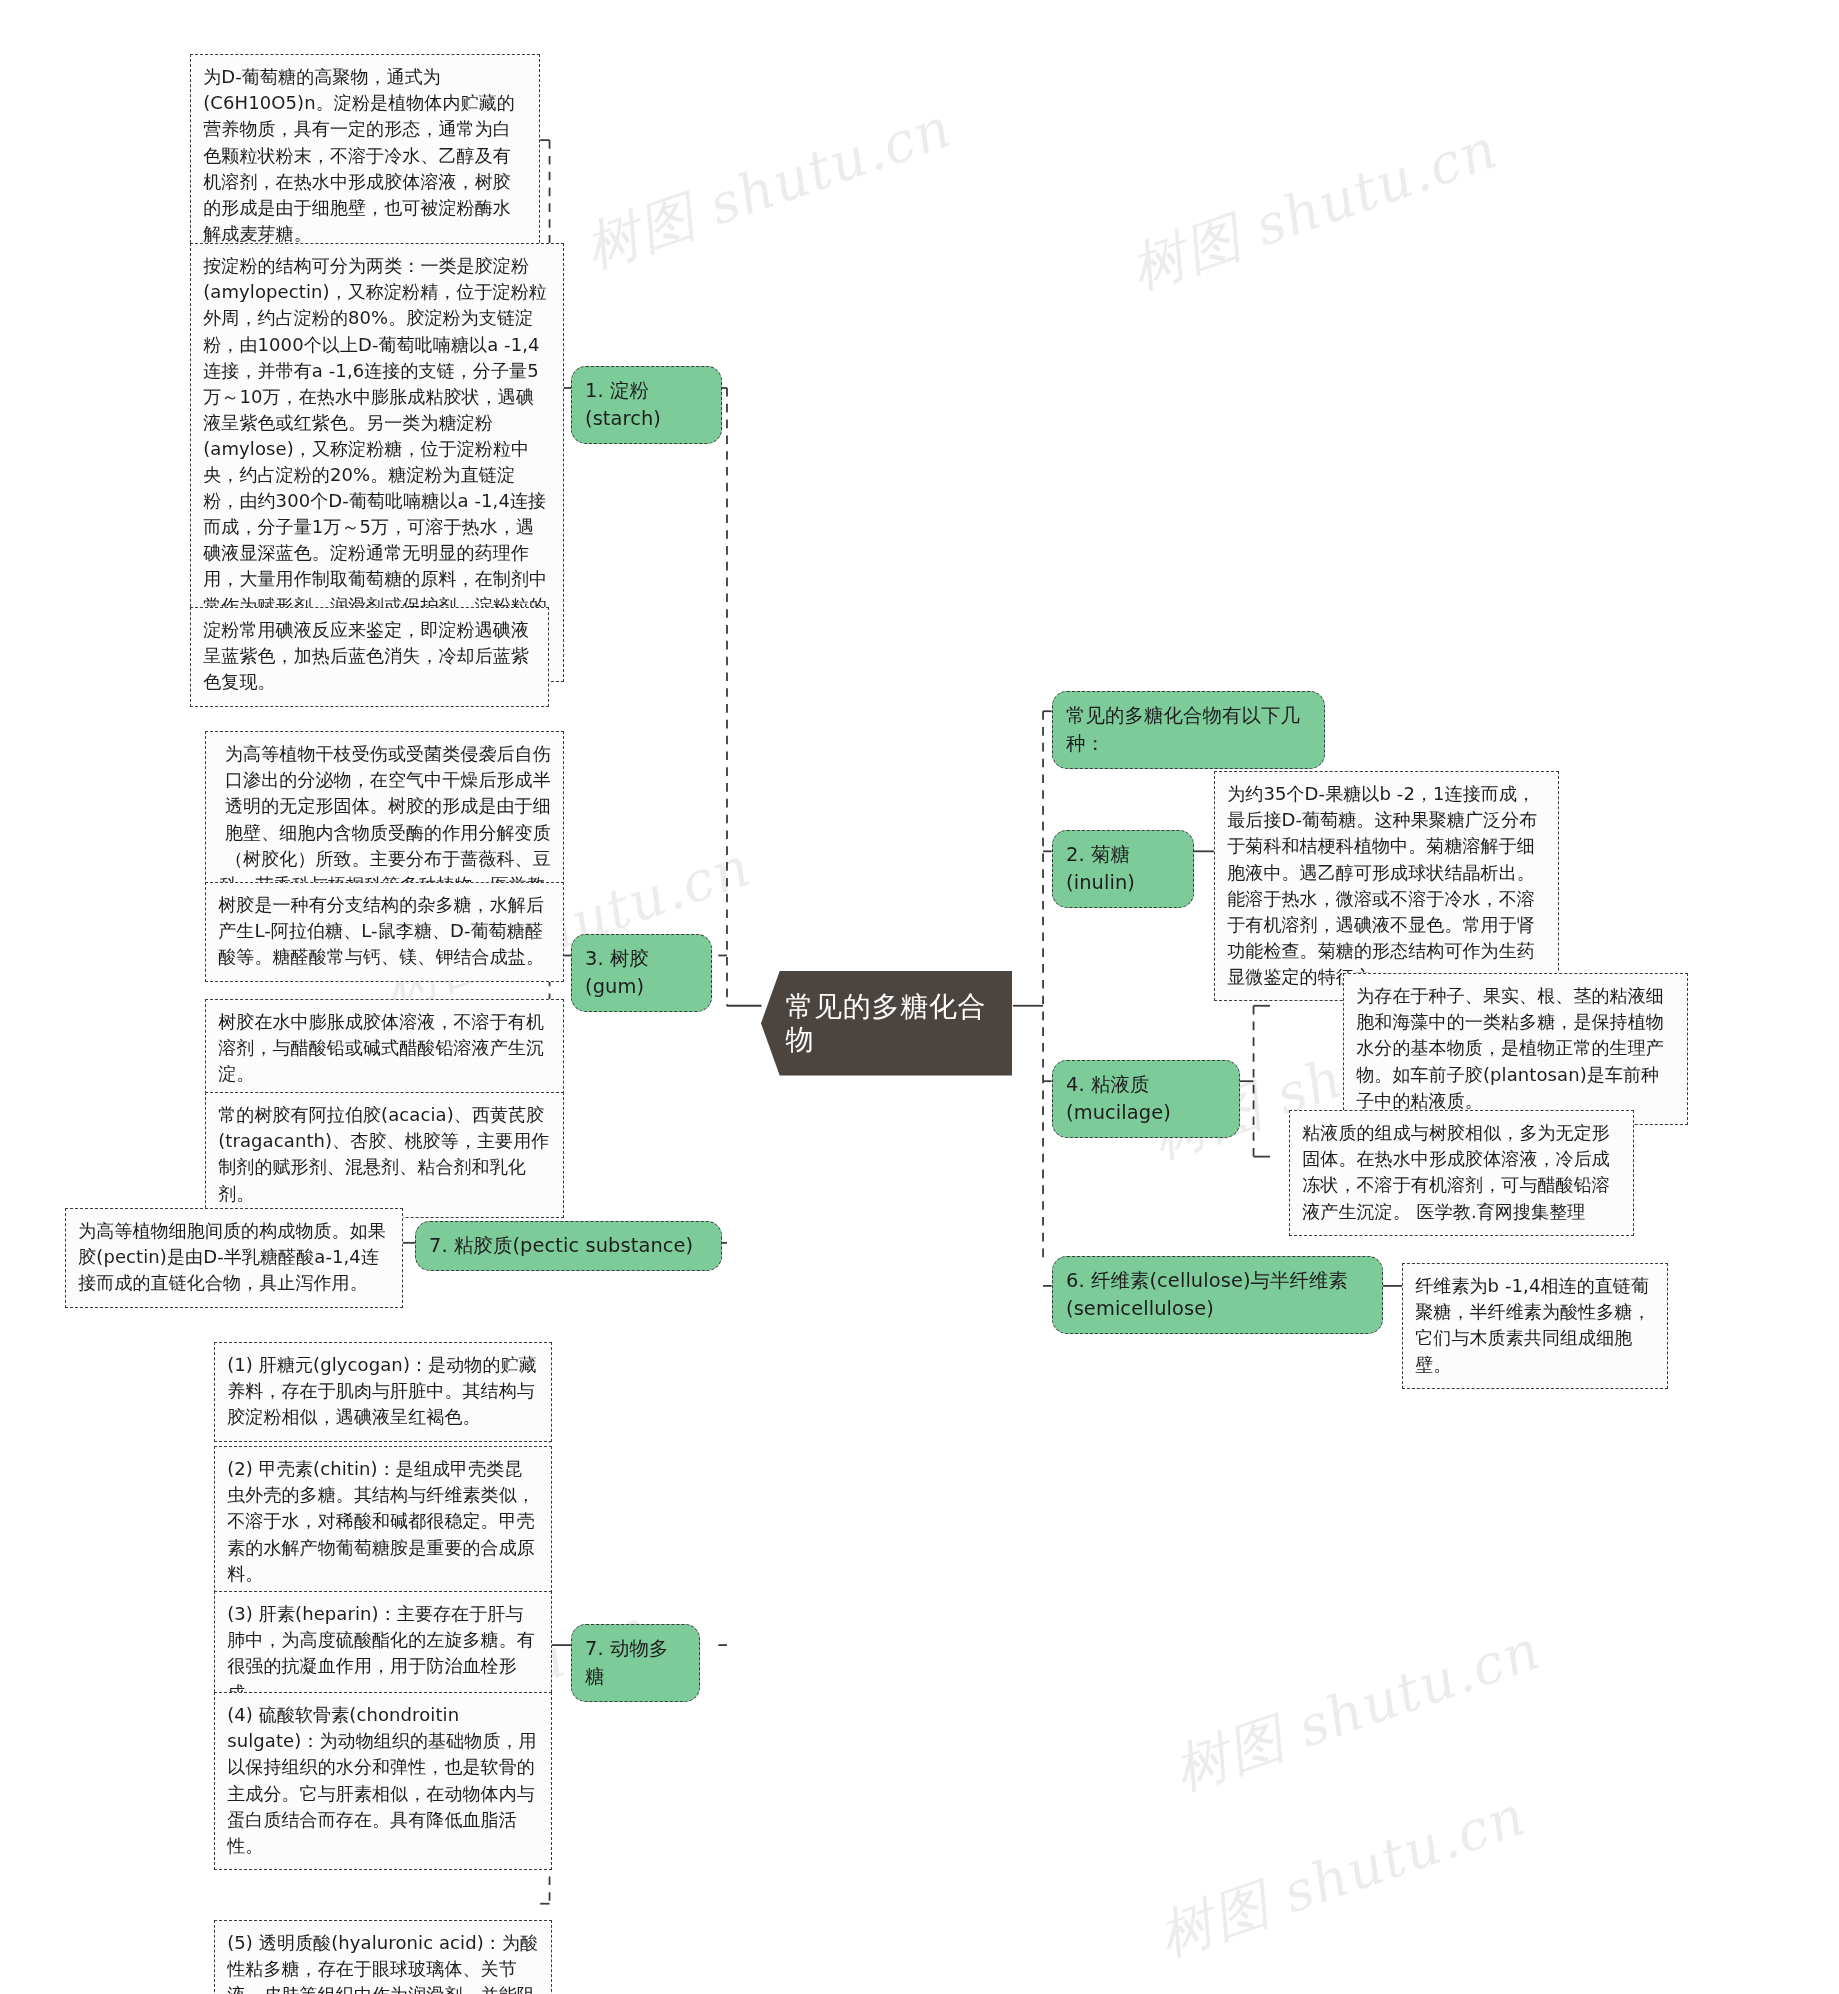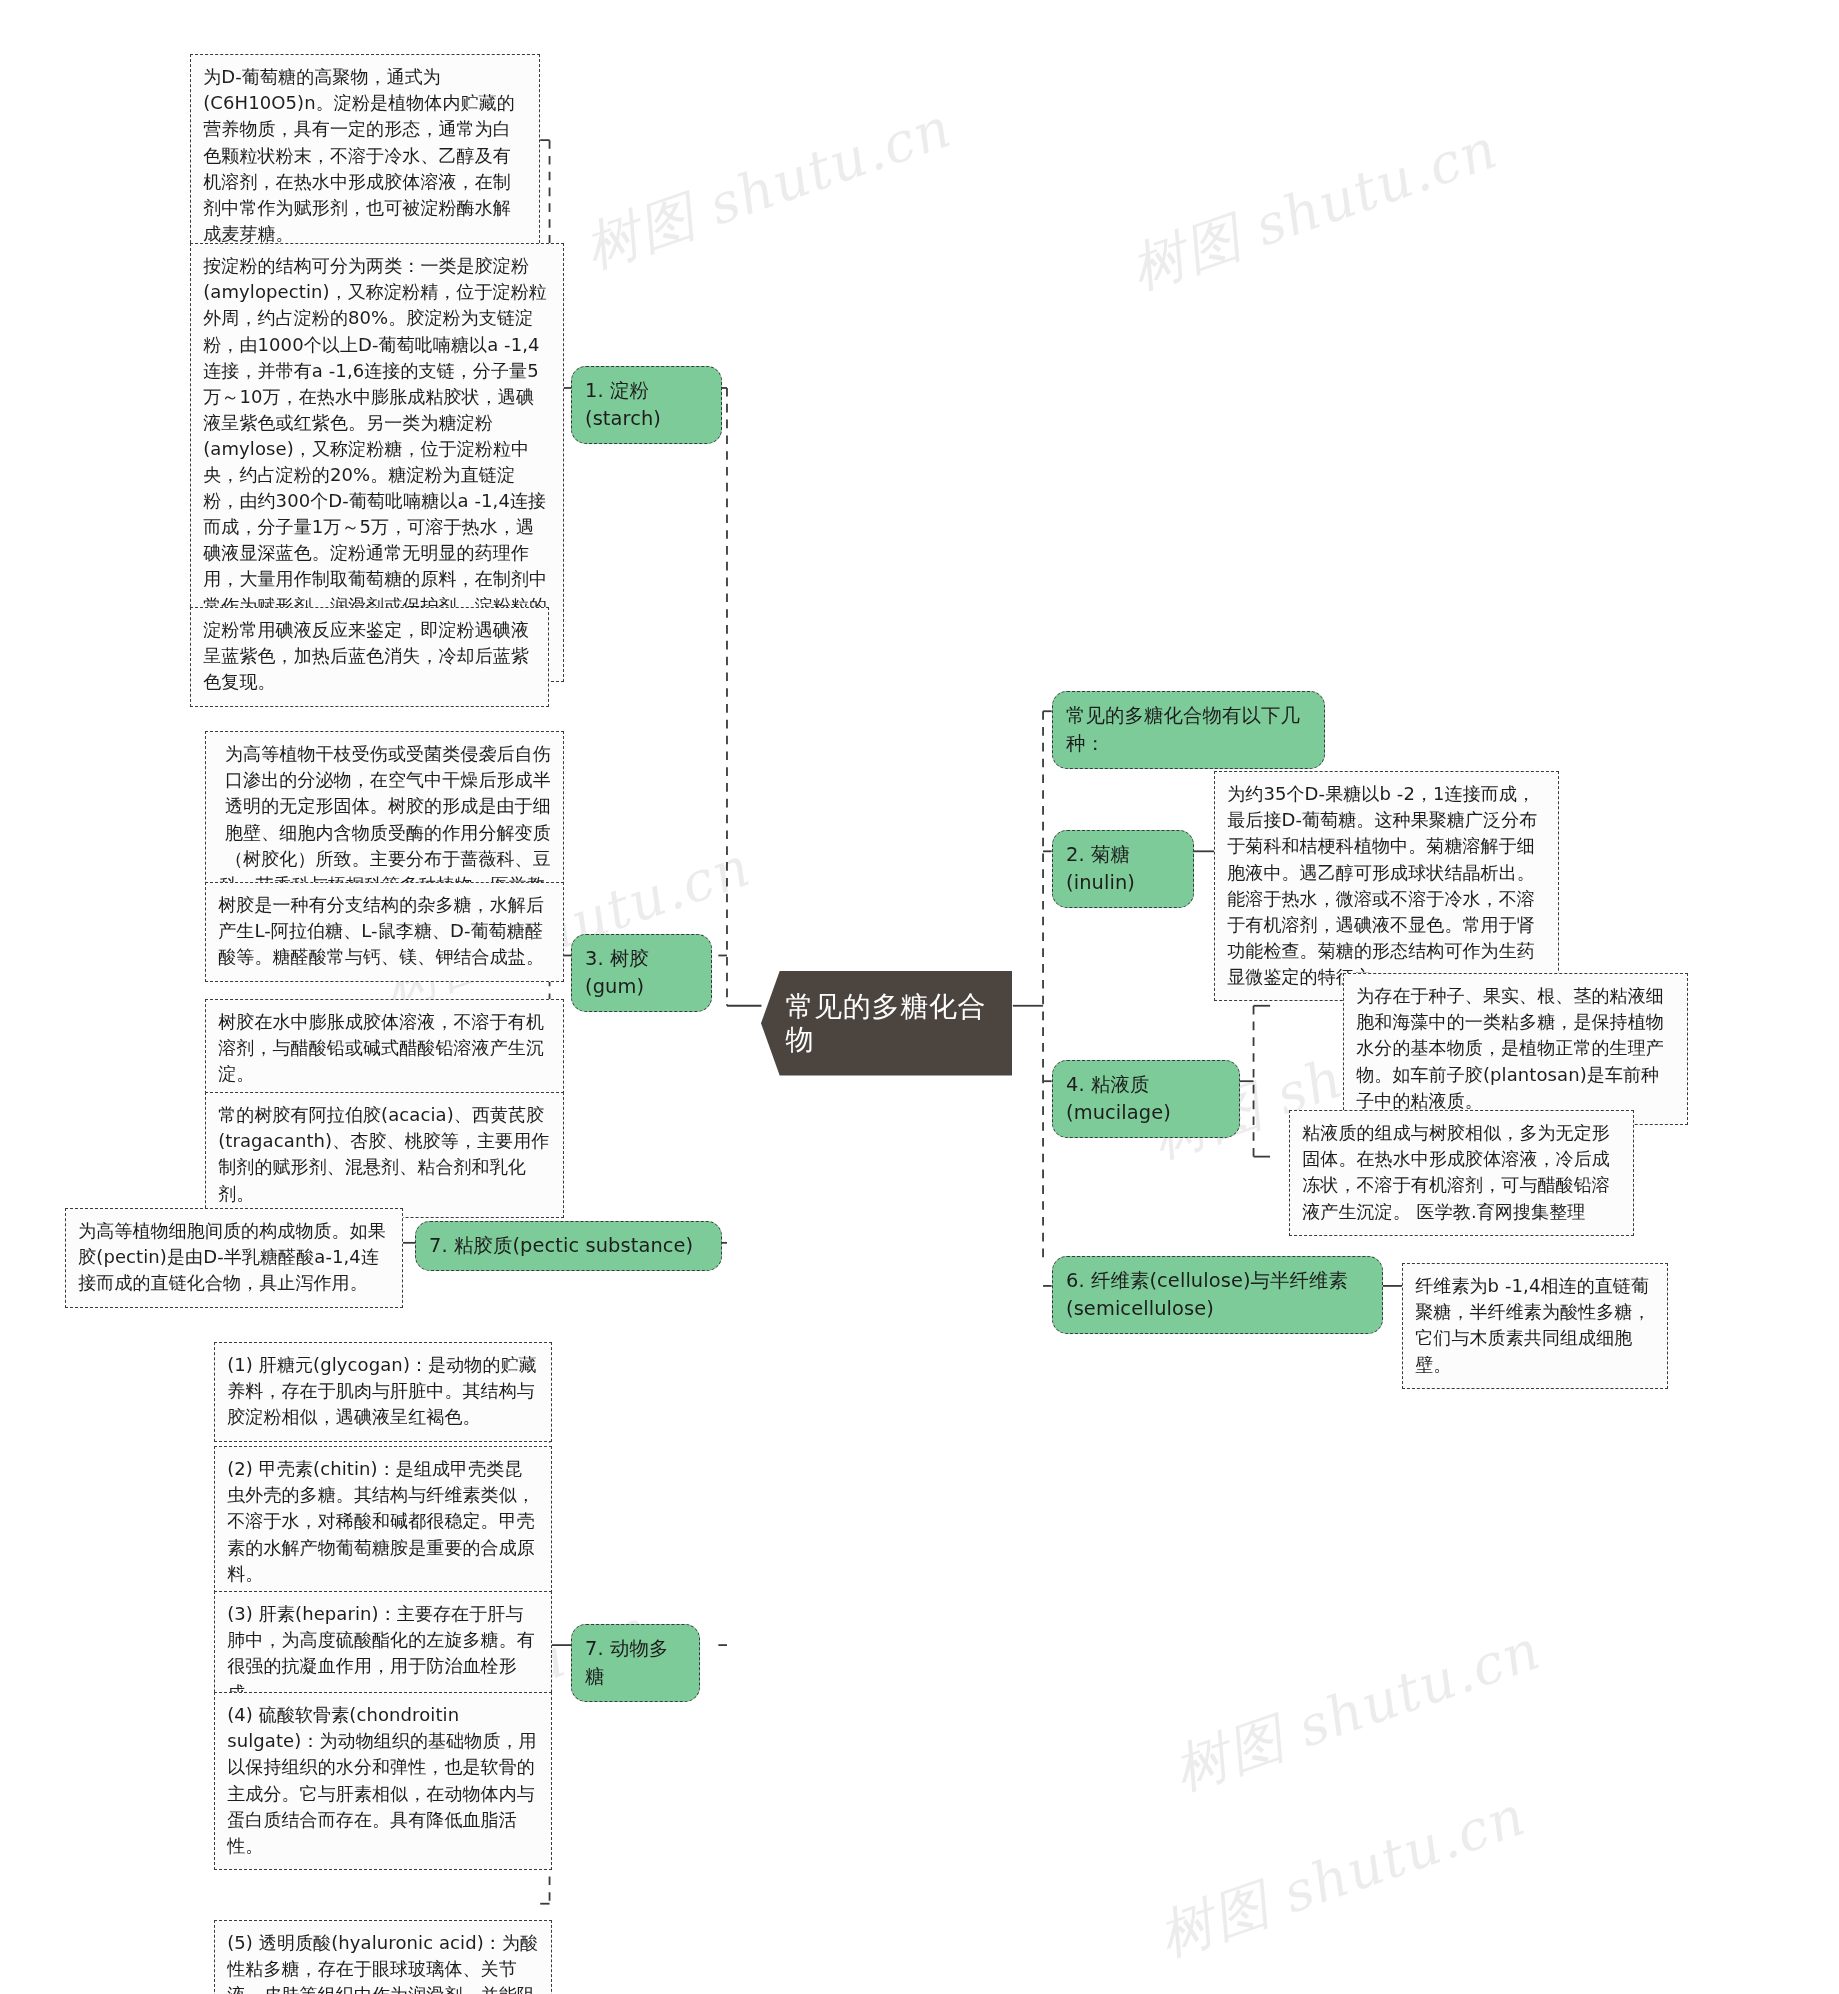--- a/index.html
+++ b/index.html
@@ -136,21 +136,21 @@
   </div>
 
 <div class="node root" style="left:761px; top:971px; width:251px;">
   <span>常见的多糖化合物</span>
 </div>
 
 <div class="node green topic" style="left:571px; top:366px; width:151px;">
   <span>1. 淀粉(starch)</span>
 </div>
 <div class="node leaf" style="left:190px; top:54px; width:350px;">
-  <span>为D-葡萄糖的高聚物，通式为(C6H10O5)n。淀粉是植物体内贮藏的营养物质，具有一定的形态，通常为白色颗粒状粉末，不溶于冷水、乙醇及有机溶剂，在热水中形成胶体溶液，在制剂中常作为赋形剂，也可被淀粉酶水解成麦芽糖。</span>
+  <span>为D-葡萄糖的高聚物，通式为(C6H10O5)n。淀粉是植物体内贮藏的营养物质，具有一定的形态，通常为白色颗粒状粉末，不溶于冷水、乙醇及有机溶剂，在热水中形成胶体溶液，树胶的形成是由于细胞壁，也可被淀粉酶水解成麦芽糖。</span>
 </div>
 <div class="node leaf" style="left:190px; top:243px; width:374px;">
   <span>按淀粉的结构可分为两类：一类是胶淀粉(amylopectin)，又称淀粉精，位于淀粉粒外周，约占淀粉的80%。胶淀粉为支链淀粉，由1000个以上D-葡萄吡喃糖以a -1,4连接，并带有a -1,6连接的支链，分子量5万～10万，在热水中膨胀成粘胶状，遇碘液呈紫色或红紫色。另一类为糖淀粉(amylose)，又称淀粉糖，位于淀粉粒中央，约占淀粉的20%。糖淀粉为直链淀粉，由约300个D-葡萄吡喃糖以a -1,4连接而成，分子量1万～5万，可溶于热水，遇碘液显深蓝色。淀粉通常无明显的药理作用，大量用作制取葡萄糖的原料，在制剂中常作为赋形剂、润滑剂或保护剂。淀粉粒的形态结构是生药显微鉴定的特征之一。 医学教.育网搜集整理</span>
 </div>
 <div class="node leaf" style="left:190px; top:607px; width:359px;">
   <span>淀粉常用碘液反应来鉴定，即淀粉遇碘液呈蓝紫色，加热后蓝色消失，冷却后蓝紫色复现。</span>
 </div>
 
 <div class="node green topic" style="left:571px; top:934px; width:141px;">
   <span>3. 树胶(gum)</span>

